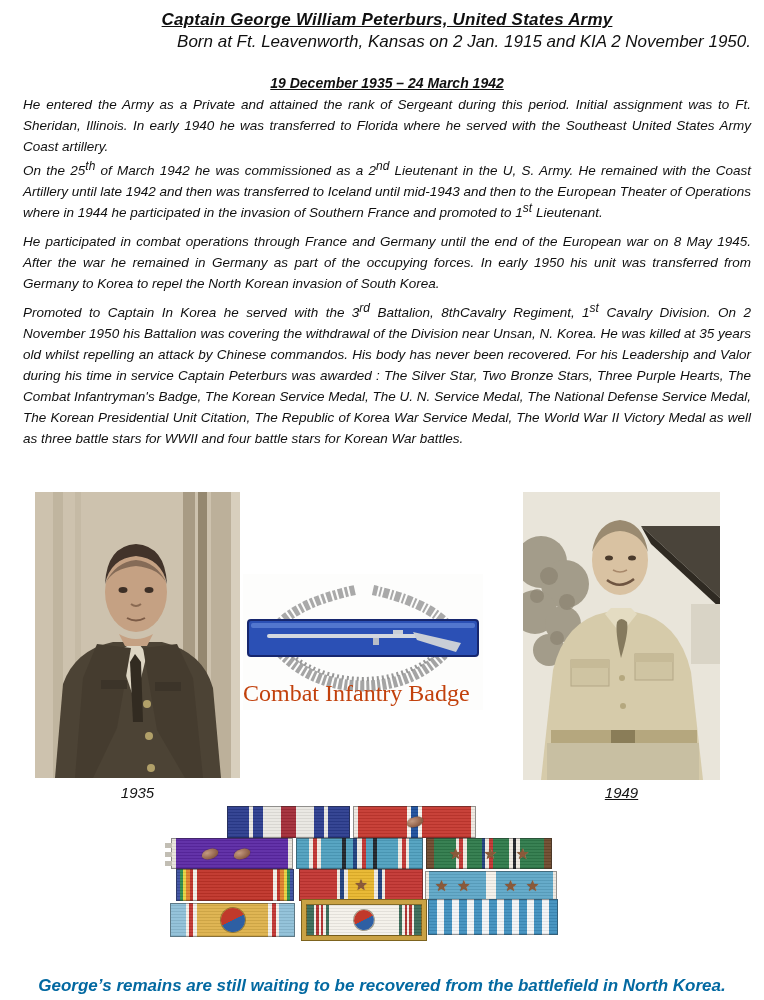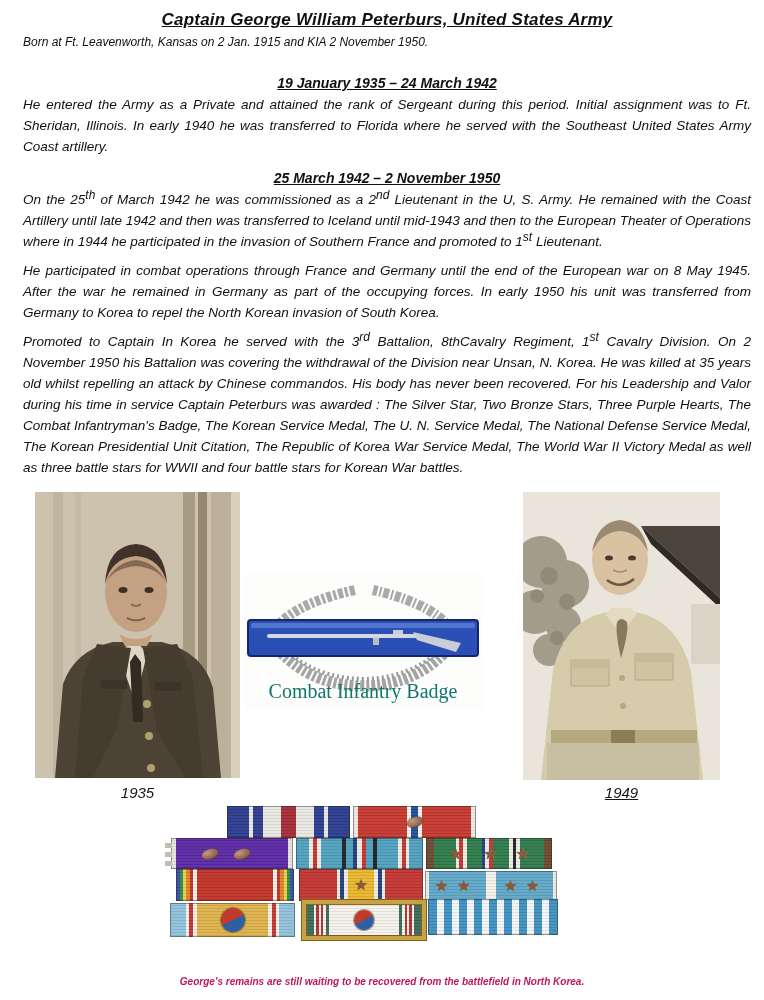--- a/index.html
+++ b/index.html
@@ -1,39 +1,39 @@
 <!DOCTYPE html>
 <html><head>
 <meta charset="utf-8">
 <style>
   html,body{margin:0;padding:0;}
   body{width:764px;height:1000px;position:relative;background:#ffffff;overflow:hidden;
        font-family:"Liberation Sans", sans-serif;color:#101010;}
   .textblock{position:absolute;left:23px;right:13px;top:10px;}
   .doc-title{font-style:italic;font-weight:bold;font-size:17px;line-height:20px;text-align:center;
              text-decoration:underline;letter-spacing:.2px;}
-  .subtitle{font-style:italic;font-size:12px;line-height:16px;text-align:left;margin-top:4px;}
+  .subtitle{font-style:italic;font-size:17px;line-height:16px;text-align:right;margin-top:4px;}
   .sec-heading{font-style:italic;font-weight:bold;font-size:14px;line-height:15px;text-align:center;
                text-decoration:underline;}
   .sec1-heading{margin-top:26px;}
   .sec2-heading{margin-top:14px;}
   .paras{margin-top:3px;}
   .body-para{font-style:italic;font-size:13.5px;line-height:21px;text-align:justify;margin:0;}
   .body-para + .body-para{margin-top:8px;font-style:italic;}
   .body-para sup{font-size:12px;line-height:0;}
   
   .photo{position:absolute;overflow:hidden;}
   #photo-1944{left:35px;top:492px;width:205px;height:286px;}
   #photo-1949{left:523px;top:492px;width:197px;height:288px;}
   .caption{position:absolute;font-style:italic;font-size:15px;text-align:center;color:#151515;}
   #caption-1944{left:35px;top:784px;width:205px;}
   #caption-1949{left:523px;top:784px;width:197px;text-decoration:underline;}
   #badge-panel{position:absolute;left:243px;top:574px;width:240px;height:136px;background:#fdfdfc;}
-  #badge-label{position:absolute;left:0;top:106px;width:240px;text-align:center;
-               font-family:"Liberation Serif", serif;font-size:20px;color:#0f766e;}
+  #badge-label{position:absolute;left:0;top:106px;width:240px;text-align:left;
+               font-family:"Liberation Serif", serif;font-size:24px;color:#c2410c;}
   
   .ribbon{position:absolute;border:1px solid rgba(35,35,35,.45);box-sizing:border-box;}
   .ribbon .weave{position:absolute;inset:0;
       background:repeating-linear-gradient(0deg,rgba(0,0,0,.07) 0 1px,rgba(255,255,255,.05) 1px 3px);}
   .r-silverstar{background:linear-gradient(90deg,#2b3c8e 0 17%,#e9e7e2 17% 21%,#2b3c8e 21% 29%,
       #e9e7e2 29% 44%,#a32c38 44% 56%,#e9e7e2 56% 71%,#2b3c8e 71% 79%,#e9e7e2 79% 83%,#2b3c8e 83% 100%);}
   .r-bronzestar{background:linear-gradient(90deg,#efe9e2 0 3%,#c5382f 3% 44%,#f6f3ec 44% 47%,
       #1d4f9c 47% 53%,#f6f3ec 53% 56%,#c5382f 56% 97%,#efe9e2 97% 100%);}
   .r-purpleheart{background:linear-gradient(90deg,#e8e4dc 0 3%,#5b28a4 3% 97%,#e8e4dc 97% 100%);}
   .r-amcampaign{background:linear-gradient(90deg,#4fa0bf 0 10%,#efeae2 10% 13%,#c23531 13% 16%,
@@ -63,35 +63,34 @@
   .olc{position:absolute;top:50%;width:17px;height:10px;transform:translate(-50%,-50%) rotate(-14deg);
        background:radial-gradient(ellipse at 35% 35%,#c49a80,#8a5a42 70%,#5e3a26);
        border-radius:55% 45% 55% 45%;box-shadow:0 0 1px #3c2414;}
   .ph-tabs{position:absolute;left:-7px;top:3px;width:7px;height:24px;
        background:repeating-linear-gradient(0deg,#c2beb4 0 5px,rgba(0,0,0,0) 5px 9px);}
   .taegeuk{position:absolute;left:50%;top:50%;transform:translate(-50%,-50%) rotate(18deg);
        border-radius:50%;background:linear-gradient(135deg,#c0392b 50%,#2e5fa3 50%);
        box-shadow:0 0 0 1px rgba(60,50,20,.45);}
   
   #footer-line{position:absolute;left:0;right:0;top:976px;text-align:center;
-       font-style:italic;font-weight:bold;font-size:10px;color:#be185d;}
+       font-style:italic;font-weight:bold;font-size:17px;color:#0369a1;}
 </style>
 </head>
 <body>
 
 <div class="textblock">
   <div class="doc-title">Captain George William Peterburs, United States Army</div>
   <div class="subtitle">Born at Ft. Leavenworth, Kansas on 2 Jan. 1915 and KIA  2 November 1950.</div>
 
-  <div class="sec-heading sec1-heading">19 January 1935 – 24 March 1942</div>
+  <div class="sec-heading sec1-heading">19 December 1935 – 24 March 1942</div>
   <div class="paras">
       <p class="body-para"><span>He entered the Army as a Private and attained the rank of Sergeant during this period.  Initial assignment was to Ft. Sheridan, Illinois.  In early 1940 he was transferred to Florida where he served with the Southeast United States Army Coast artillery.</span></p>
     </div>
 
-  <div class="sec-heading sec2-heading">25 March 1942 – 2 November 1950</div>
   <div class="paras">
       <p class="body-para"><span>On the 25</span><sup>th</sup><span> of March 1942 he was commissioned as a 2</span><sup>nd</sup><span> Lieutenant in the U, S. Army.  He remained with the Coast Artillery until late 1942 and then was transferred to Iceland until mid-1943 and then to the European Theater of Operations where in 1944 he participated in the invasion of Southern France and promoted to 1</span><sup>st</sup><span> Lieutenant.</span></p>
       <p class="body-para"><span>He participated in combat operations through France and Germany until the end of the European war on 8 May 1945.  After the war he remained in Germany as part of the occupying forces.  In early 1950 his unit was transferred from Germany to Korea to repel the North Korean invasion of South Korea.</span></p>
       <p class="body-para"><span>Promoted to Captain In Korea he served with the 3</span><sup>rd</sup><span> Battalion, 8thCavalry Regiment, 1</span><sup>st</sup><span> Cavalry Division. On 2 November 1950 his Battalion was covering the withdrawal of the Division near Unsan, N. Korea.  He was killed at 35 years old whilst repelling an attack by Chinese commandos.  His body has never been recovered.  For his Leadership and Valor during his time in service Captain Peterburs was awarded :  The Silver Star,  Two Bronze Stars, Three Purple Hearts, The Combat Infantryman's Badge, The Korean Service Medal, The U. N. Service Medal, The National Defense Service Medal, The Korean Presidential Unit Citation, The Republic of Korea War Service Medal, The World War II Victory Medal as well as three battle stars for WWII and four battle stars for Korean War battles.</span></p>
     </div>
 </div>
 
 <div class="photo" id="photo-1944">
   <svg width="205" height="286" viewBox="0 0 205 286" xmlns="http://www.w3.org/2000/svg">
     <rect width="205" height="286" fill="#cdc2ae"></rect>

